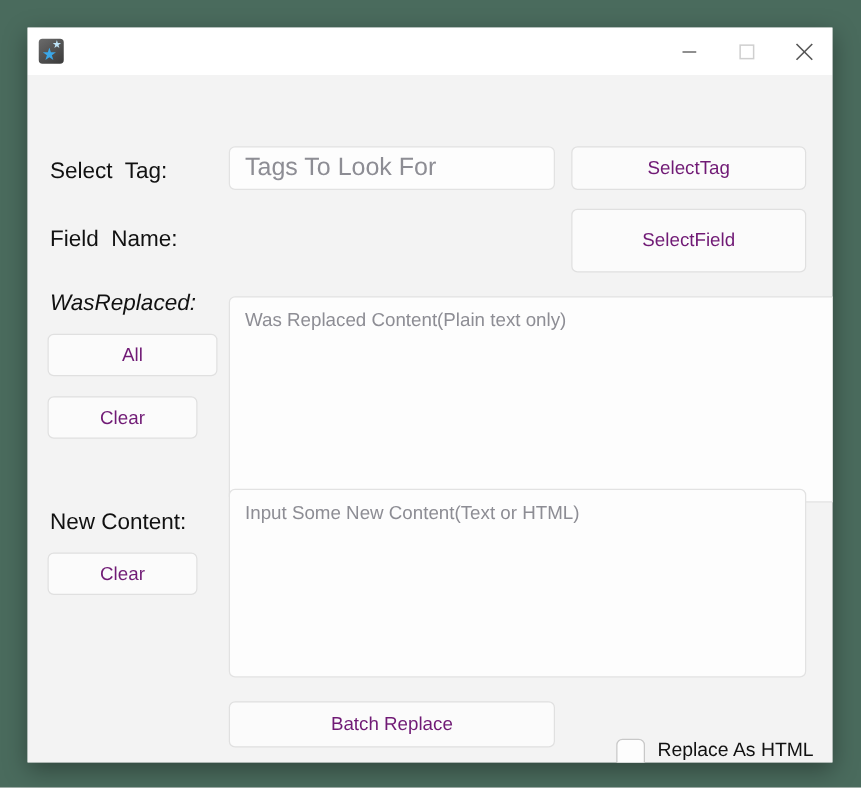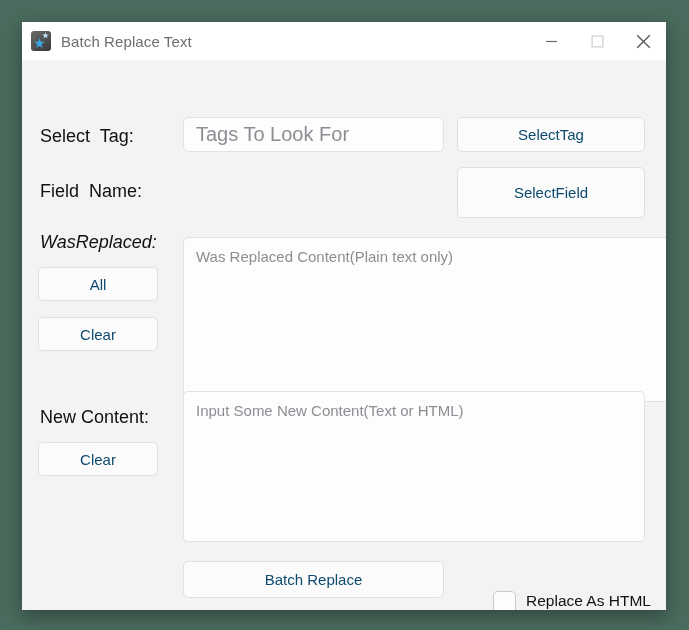--- a/index.html
+++ b/index.html
@@ -129,21 +129,21 @@
   .txtarea::placeholder { color: #8d8d94; opacity: 1; }
 
   .btn {
     position: absolute;
     box-sizing: border-box;
     background: #fbfbfb;
     border: 1px solid #e0e0e0;
     border-radius: 5px;
     font-family: "Liberation Sans", sans-serif;
     font-size: 15px;
-    color: #0c4a6e;
+    color: #701a75;
     cursor: default;
     display: flex;
     align-items: center;
     justify-content: center;
     padding: 0;
   }
 
   
   #chk-box {
     position: absolute;
@@ -170,21 +170,20 @@
 
 <div id="window">
 
   <div id="titlebar">
 
     <div id="app-icon">
       <div class="sparkle"></div>
       <div class="star"></div>
     </div>
 
-    <div id="window-title">Batch Replace Text</div>
 
     <div class="win-btns">
       <div class="win-btn">
         <svg width="13" height="13" viewBox="0 0 13 13">
           <line x1="1" y1="6.5" x2="12" y2="6.5" stroke="#6a6a6a" stroke-width="1.2"></line>
         </svg>
       </div>
       <div class="win-btn">
         <svg width="13" height="13" viewBox="0 0 13 13">
           <rect x="1.1" y="1.1" width="10.8" height="10.8" fill="none" stroke="#cfcfcf" stroke-width="1.2"></rect>
@@ -207,21 +206,21 @@
 
     <button class="btn" style="left:435px; top:57px; width:188px; height:35px;">SelectTag</button>
 
     <div class="lbl" style="left:18px; top:121px;">Field  Name:</div>
 
 
     <button class="btn" style="left:435px; top:107px; width:188px; height:51px;">SelectField</button>
 
     <div class="lbl" style="left:18px; top:172px;font-style:italic;">WasReplaced:</div>
 
-    <button class="btn" style="left:16px; top:207px; width:120px; height:34px;">All</button>
+    <button class="btn" style="left:16px; top:207px; width:136px; height:34px;">All</button>
 
     <button class="btn" style="left:16px; top:257px; width:120px; height:34px;">Clear</button>
 
     <textarea class="txtarea" style="left: 161px; top: 149px; width: 557px; height: 165px; margin-top: 28px;" placeholder="Was Replaced Content(Plain text only)"></textarea>
 
     <div class="lbl" style="left:18px; top:347px;">New Content:</div>
 
     <button class="btn" style="left:16px; top:382px; width:120px; height:34px;">Clear</button>
 
     <textarea class="txtarea" style="left: 161px; top: 331px; width: 462px; height: 151px;" placeholder="Input Some New Content(Text or HTML)"></textarea>

